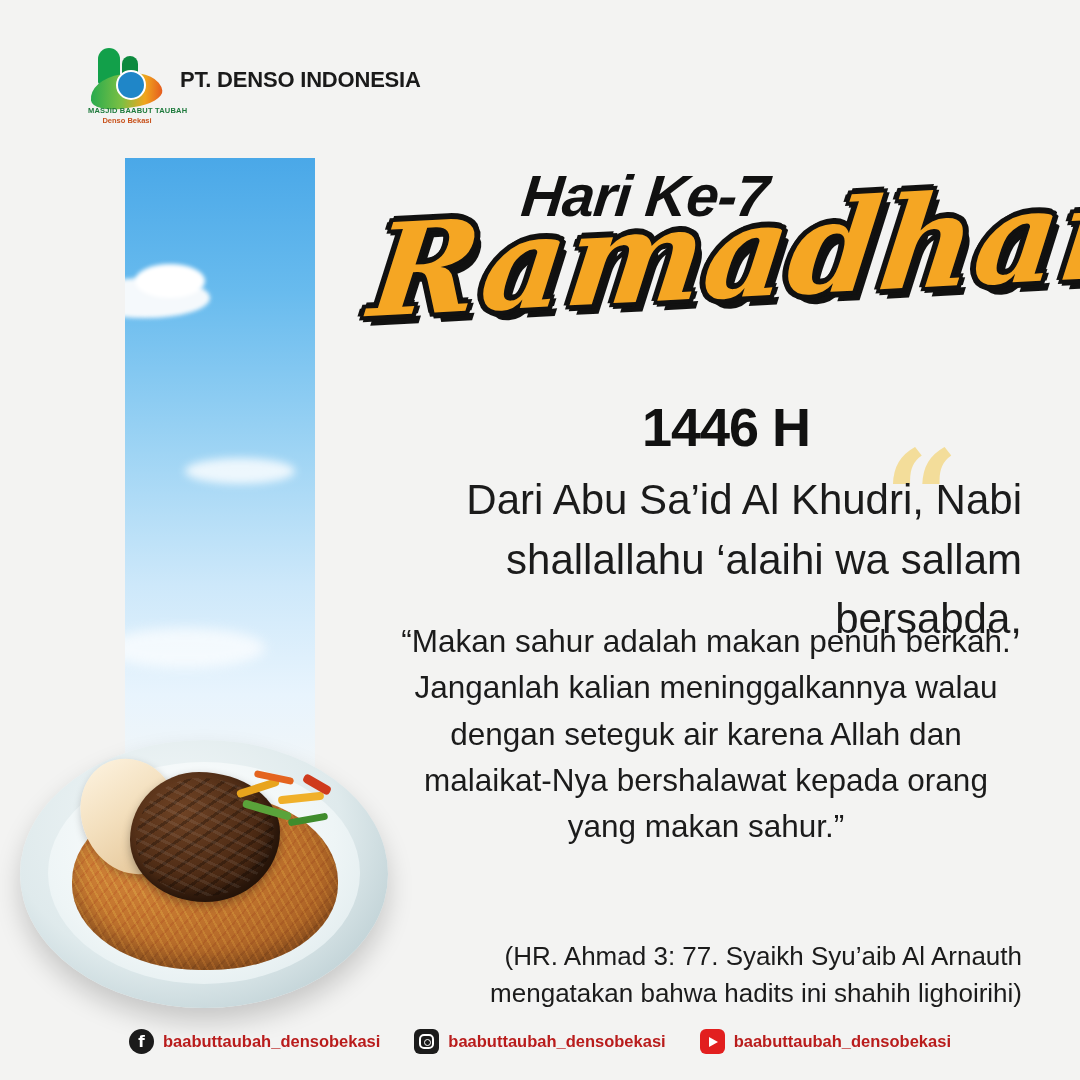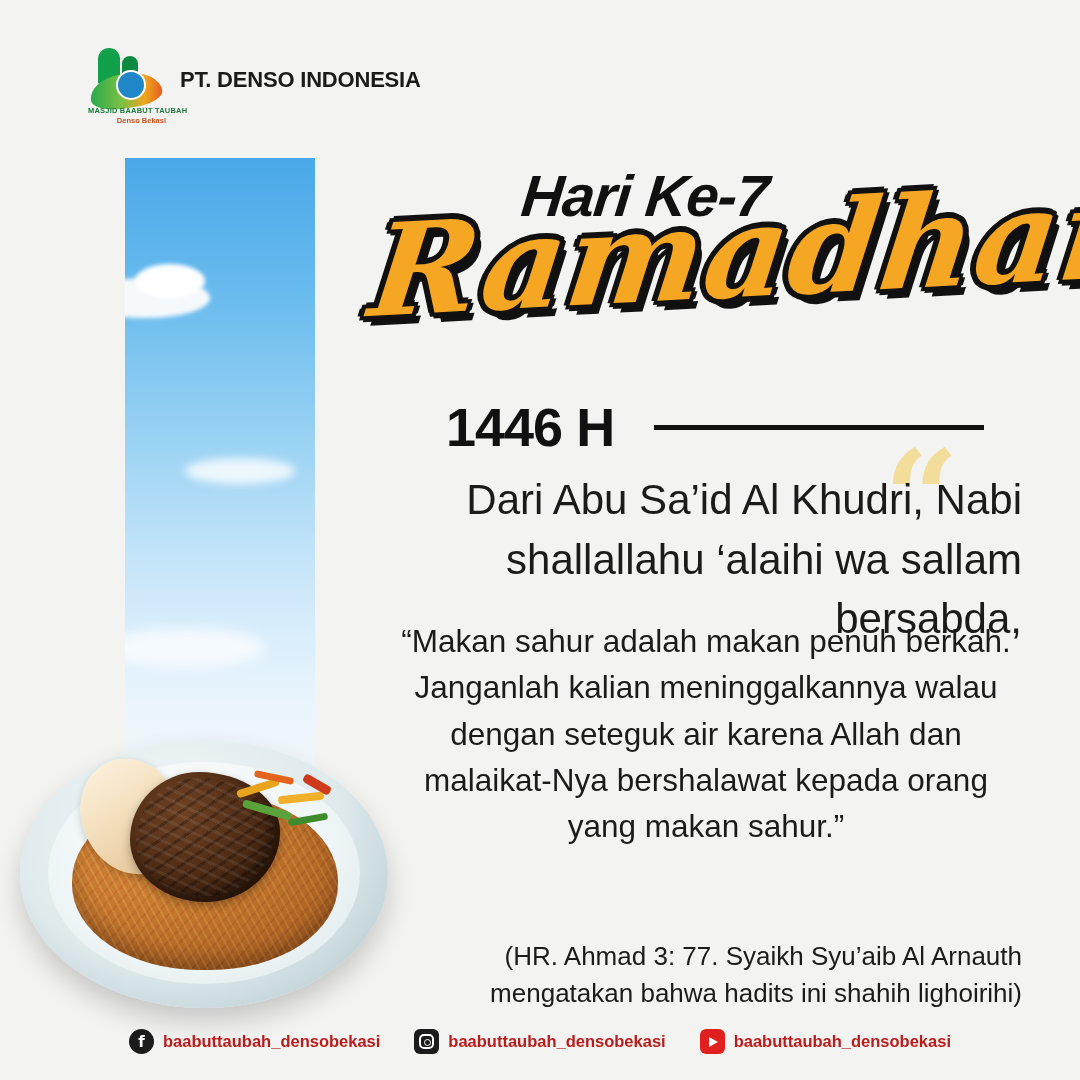--- a/index.html
+++ b/index.html
@@ -67,21 +67,21 @@
     font-size: 7.5px;
     font-weight: bold;
     color: #1d7a3c;
     letter-spacing: .2px;
     white-space: nowrap;
   }
   .logo-mark .lt2 {
     position: absolute;
     left: 0; top: 72px;
     width: 78px;
-    text-align: right;
+    text-align: center;
     font-size: 7.5px;
     font-weight: bold;
     color: #c8521c;
     white-space: nowrap;
   }
   .header-text { padding-top: 10px; }
   .org-title {
     font-size: 30px;
     font-weight: bold;
     color: #1a1a1a;
@@ -269,20 +269,21 @@
       8px 10px 0 #111;
     white-space: nowrap;
   }
   .year-row {
     position: absolute;
     left: 446px; top: 396px;
     display: flex;
     align-items: center;
     gap: 40px;
     width: 560px;
+    flex-direction: column;
   }
   .year {
     font-size: 54px;
     font-weight: bold;
     color: #111111;
     letter-spacing: -1px;
   }
   .year-rule {
     flex: 1;
     height: 5px;

